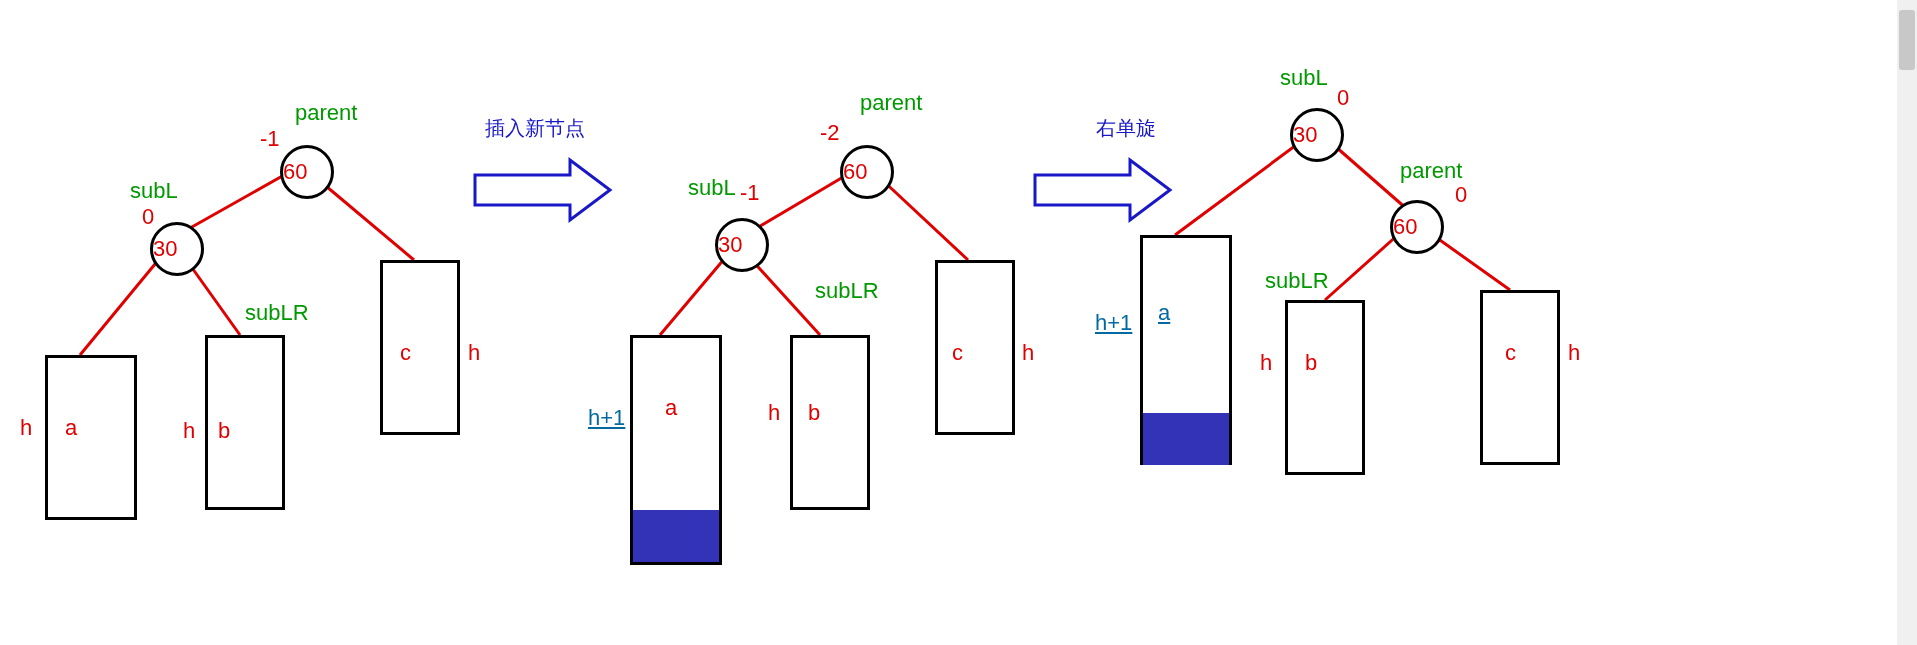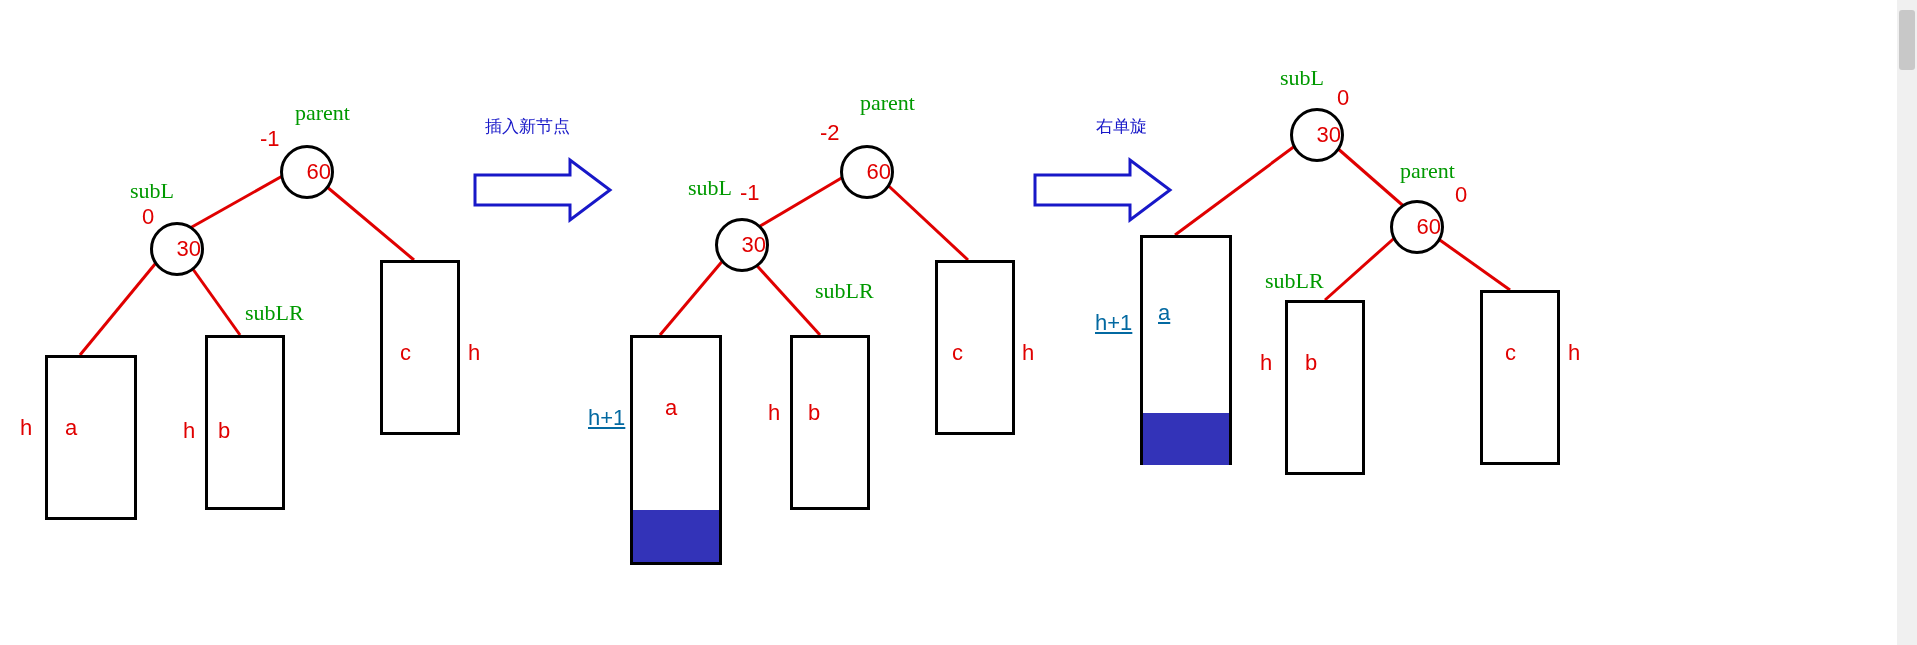--- a/index.html
+++ b/index.html
@@ -16,45 +16,45 @@
   .node {
     position: absolute;
     width: 54px;
     height: 54px;
     border: 3px solid #000;
     border-radius: 50%;
     background: #fff;
     box-sizing: border-box;
     display: flex;
     align-items: center;
-    justify-content: flex-end;
+    justify-content: flex-start;
     font-size: 22px;
     color: #e00000;
   }
   .lbl {
     position: absolute;
     font-size: 22px;
     white-space: nowrap;
   }
-  .green { color: #009900; font-family: Liberation Serif, serif; }
+  .green { color: #009900; }
   .red   { color: #e00000; }
   .blue  { color: #0369a1; text-decoration: underline; }
   .rect {
     position: absolute;
     border: 3px solid #000;
     background: #fff;
     box-sizing: border-box;
   }
   .fillblue {
     position: absolute;
     background: #3333b8;
   }
   .arrow-lbl {
     position: absolute;
-    font-size: 17px;
+    font-size: 20px;
     color: #1818c8;
   }
   .scrollbar {
     position: absolute;
     right: 0;
     top: 0;
     width: 20px;
     height: 645px;
     background: #f0f0f0;
   }

